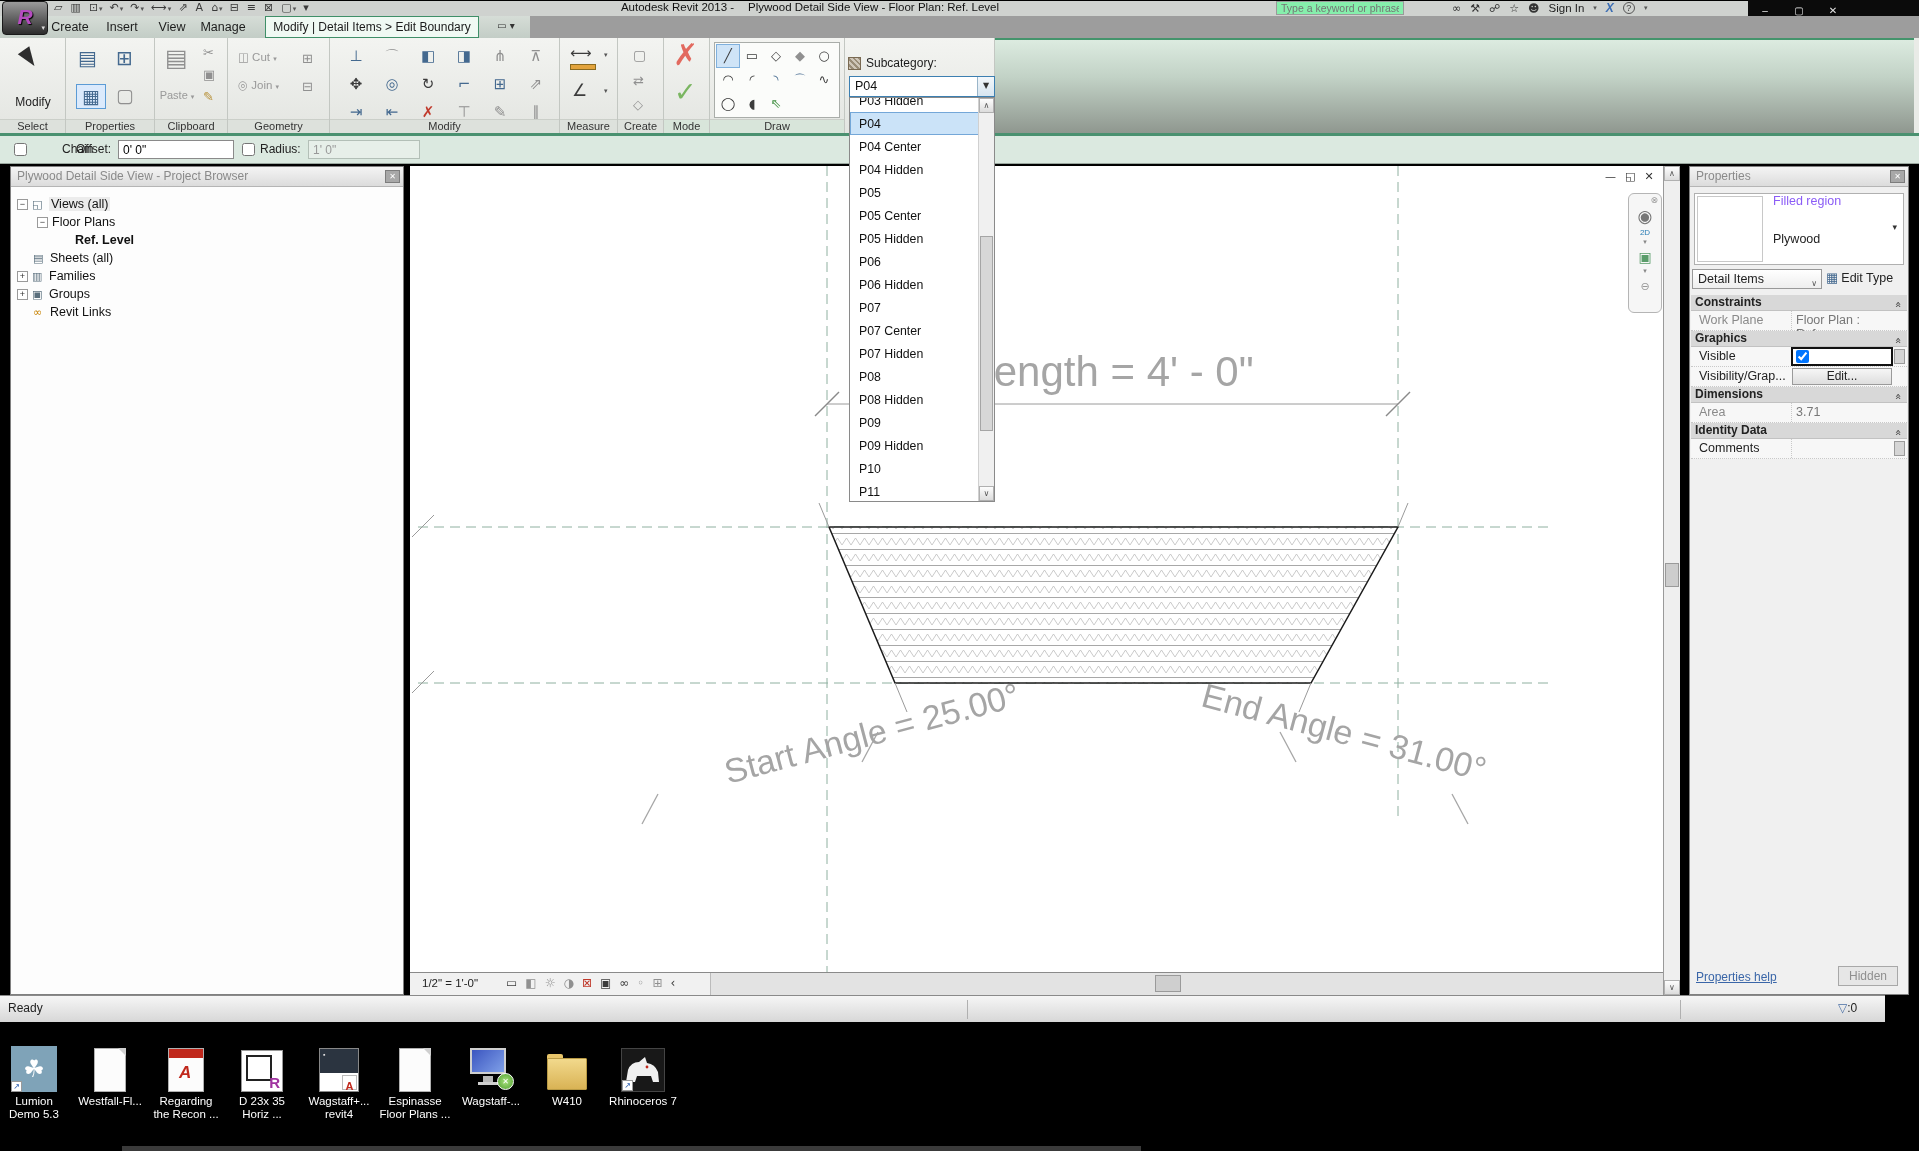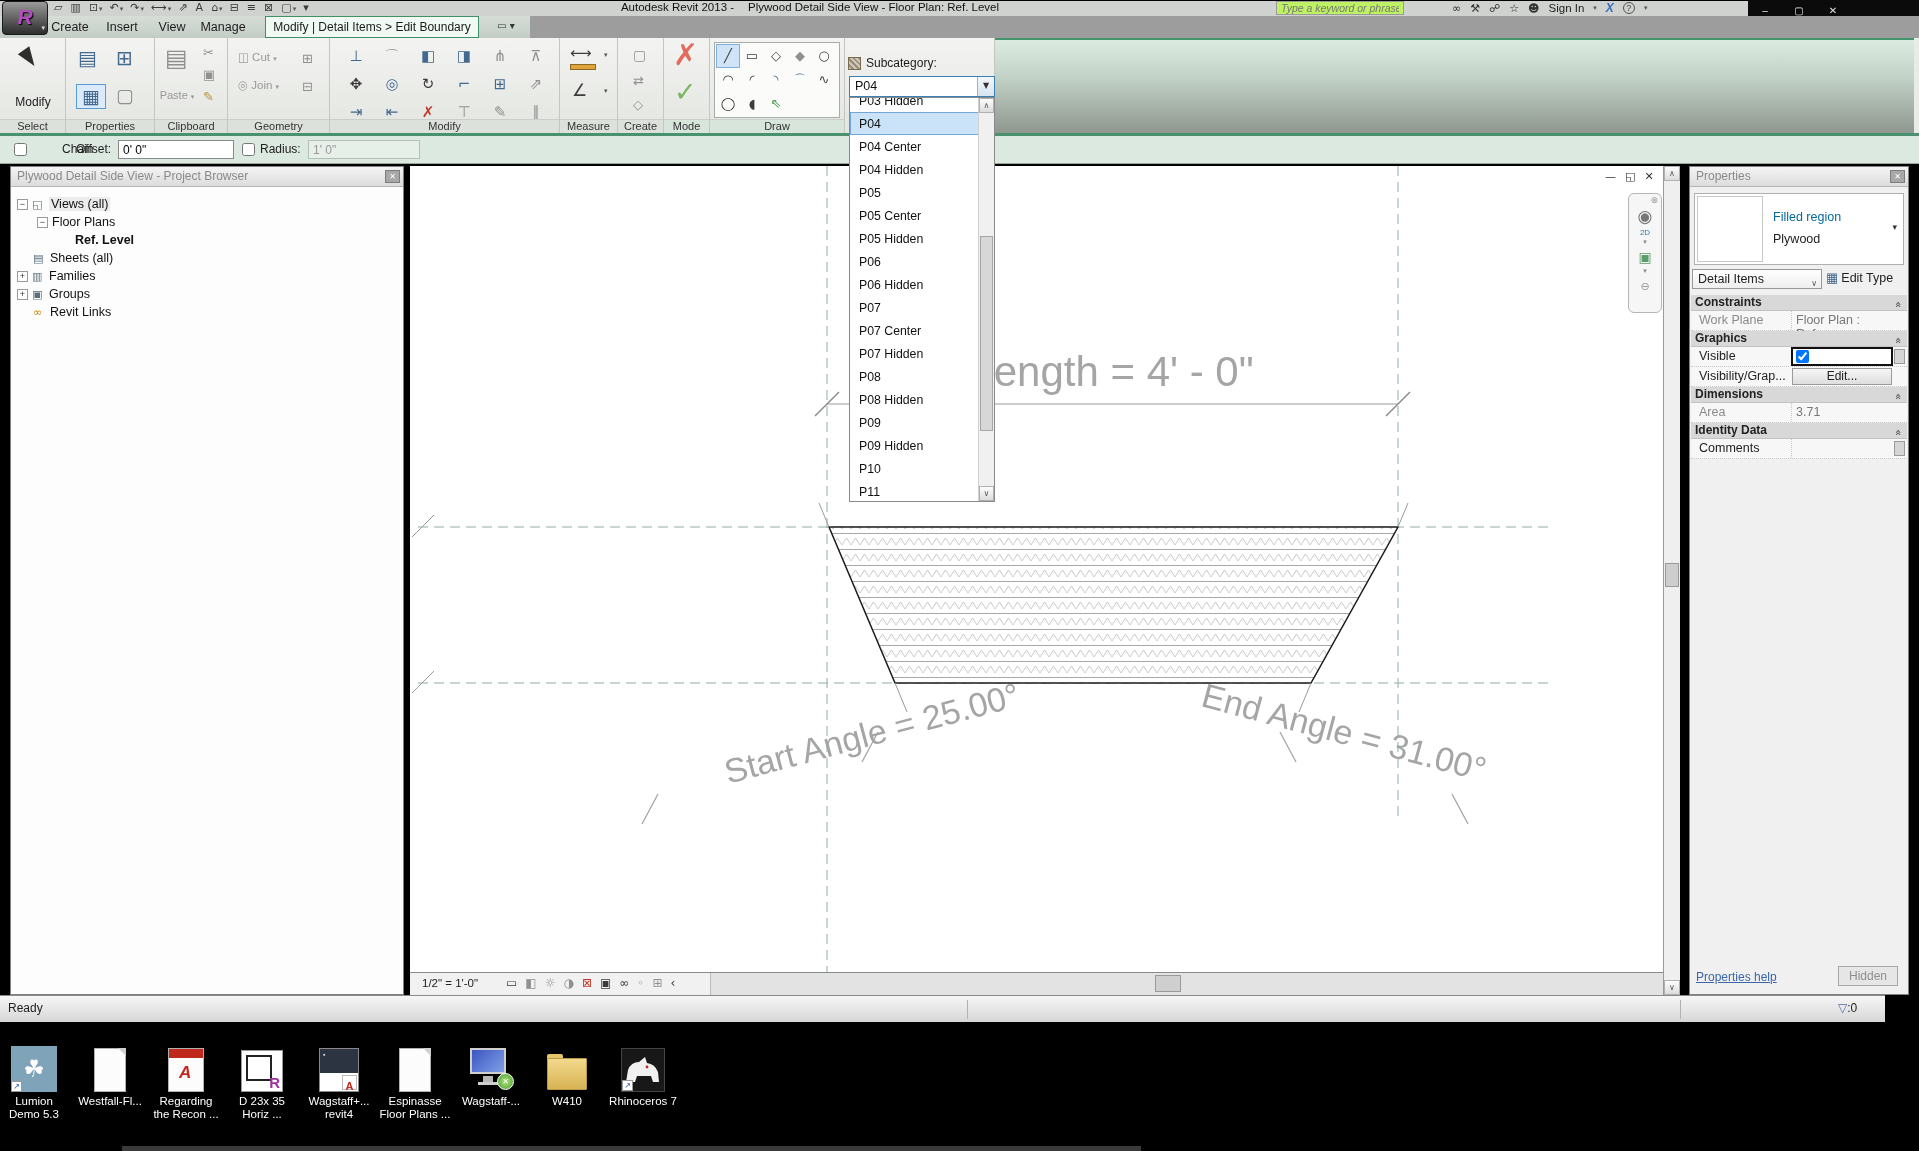--- a/index.html
+++ b/index.html
@@ -14,21 +14,21 @@
   #winzone{left:1748px;top:0;width:171px;height:16px;background:#0b0b0b;}
   .winbtn{display:inline-block;width:34px;text-align:center;color:#e6e6e6;font-size:10px;line-height:15px;cursor:default}
   #rbutton{left:2px;top:1px;width:46px;height:34px;border-radius:4px;background:linear-gradient(#9a9a9a,#2c2c2c);border:1px solid #1a1a1a;z-index:30;text-align:center;}
   #rbutton .R{font-size:21px;font-weight:bold;font-style:italic;color:#b54cc0;text-shadow:1px 1px 1px #000;line-height:30px;}
   #rbutton .cv{position:absolute;right:2px;bottom:2px;font-size:7px;color:#ddd;}
   #qat{left:54px;top:0;height:16px;display:flex;align-items:center;gap:7px;z-index:5;}
   .qat{font-size:11px;color:#3a3a3a;line-height:14px;white-space:nowrap;}
   .qat .cv{font-size:7px;color:#555;margin-left:1px;}
   #apptitle{left:560px;top:1px;width:500px;text-align:center;font-size:11.5px;color:#111;white-space:nowrap;}
   #apptitle .app{margin-right:14px;}
-  #searchbox{left:1276px;top:1px;width:128px;height:14px;font-size:10.5px;font-style:italic;color:#777;border:1px solid #9a9a9a;background:#bef264;padding:0 4px;}
+  #searchbox{left:1276px;top:1px;width:128px;height:14px;font-size:10.5px;color:#777;border:1px solid #9a9a9a;background:#86efac;padding:0 4px;}
   #tbicons{left:1452px;top:0;height:16px;display:flex;align-items:center;gap:9px;font-size:11px;color:#333;}
   #tbicons .signin{font-size:11.5px;color:#222;}
   #tbicons .x{font-weight:bold;font-style:italic;color:#3c6eb4;font-size:12px;}
   #tbicons .q{display:inline-block;width:12px;height:12px;border:1px solid #555;border-radius:50%;font-size:9px;line-height:11px;text-align:center;color:#444;}
   #tbicons .cv{font-size:7px;color:#555;}
 
   
   #tabrow{left:0;top:16px;width:1919px;height:22px;background:#9d9d9d;}
   #tabrow .lseg{position:absolute;left:0;top:0;width:530px;height:22px;background:linear-gradient(#d6ddd7,#c3cdc6);}
   .rtab{position:absolute;top:0;height:22px;line-height:22px;font-size:12.5px;color:#1c1c1c;text-align:center;cursor:default;}
@@ -82,21 +82,21 @@
   #hscroll{position:absolute;left:300px;top:0;width:953px;height:22px;background:#e3e3e3;border-left:1px solid #bbb;}
   #hthumb{position:absolute;left:444px;top:2px;width:26px;height:17px;background:#cfcfcf;border:1px solid #9a9a9a;}
   #vscroll{left:1663px;top:166px;width:17px;height:829px;background:#efefef;border-left:1px solid #9a9a9a;}
   .sbtn{position:absolute;left:0;width:16px;height:15px;background:linear-gradient(#fdfdfd,#dcdcdc);border:1px solid #b0b0b0;font-size:8px;color:#555;text-align:center;line-height:13px;}
   #vthumb{position:absolute;left:1px;top:397px;width:14px;height:24px;background:#cdcdcd;border:1px solid #9a9a9a;}
 
   
   #props{left:1689px;top:166px;width:220px;height:829px;background:#f0f0f0;border:1px solid #808080;font-size:12.5px;}
   #typesel{position:absolute;left:4px;top:26px;width:210px;height:72px;background:#fff;border:1px solid #b0b0b0;}
   #typesel .prev{position:absolute;left:2px;top:2px;width:66px;height:66px;background:#fff;border:1px solid #c8c8c8;}
-  #typesel .t1{position:absolute;left:78px;top:16px;color:#0369a1;}
+  #typesel .t1{position:absolute;left:78px;top:0;color:#8b5cf6;}
   #typesel .t2{position:absolute;left:78px;top:38px;color:#222;}
   #typesel .cv{position:absolute;right:6px;top:28px;font-size:9px;color:#333;}
   #catrow{position:absolute;left:2px;top:102px;width:216px;height:21px;}
   #catcombo{position:absolute;left:0;top:0;width:130px;height:20px;background:linear-gradient(#fff,#eee);border:1px solid #999;line-height:18px;padding-left:5px;color:#222;}
   #catcombo .cv{position:absolute;right:4px;top:5px;font-size:8px;color:#555;}
   #edittype{position:absolute;left:134px;top:0;width:82px;height:20px;line-height:18px;color:#222;}
   #edittype .i{font-size:13px;color:#44698f;margin-right:3px;}
   #grid{position:absolute;left:1px;top:128px;width:216px;}
   .sech{height:16px;background:#d8d8d8;border-bottom:1px solid #c2c2c2;font-weight:bold;color:#222;font-size:12px;line-height:15px;padding-left:4px;position:relative;}
   .sech .chev{position:absolute;right:5px;top:2px;transform:rotate(90deg);font-size:11px;font-weight:normal;color:#444;}

